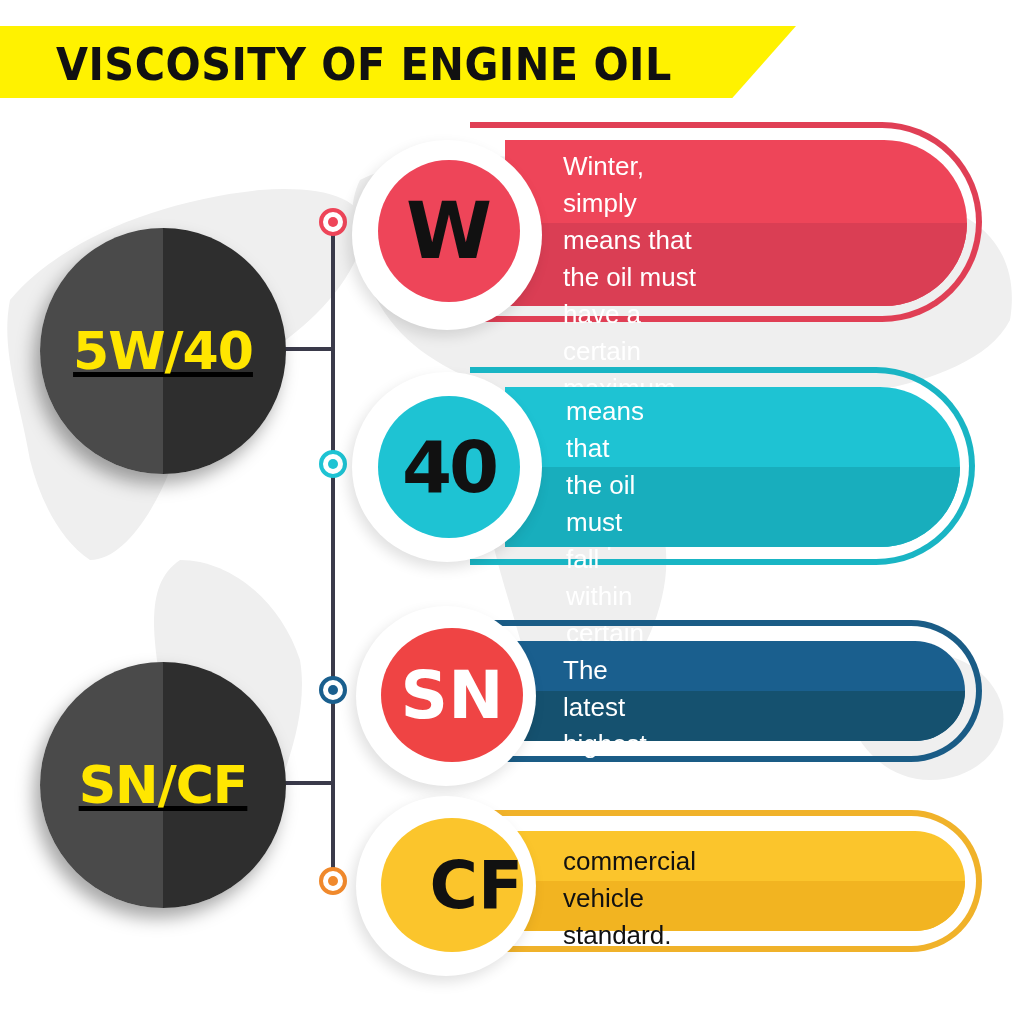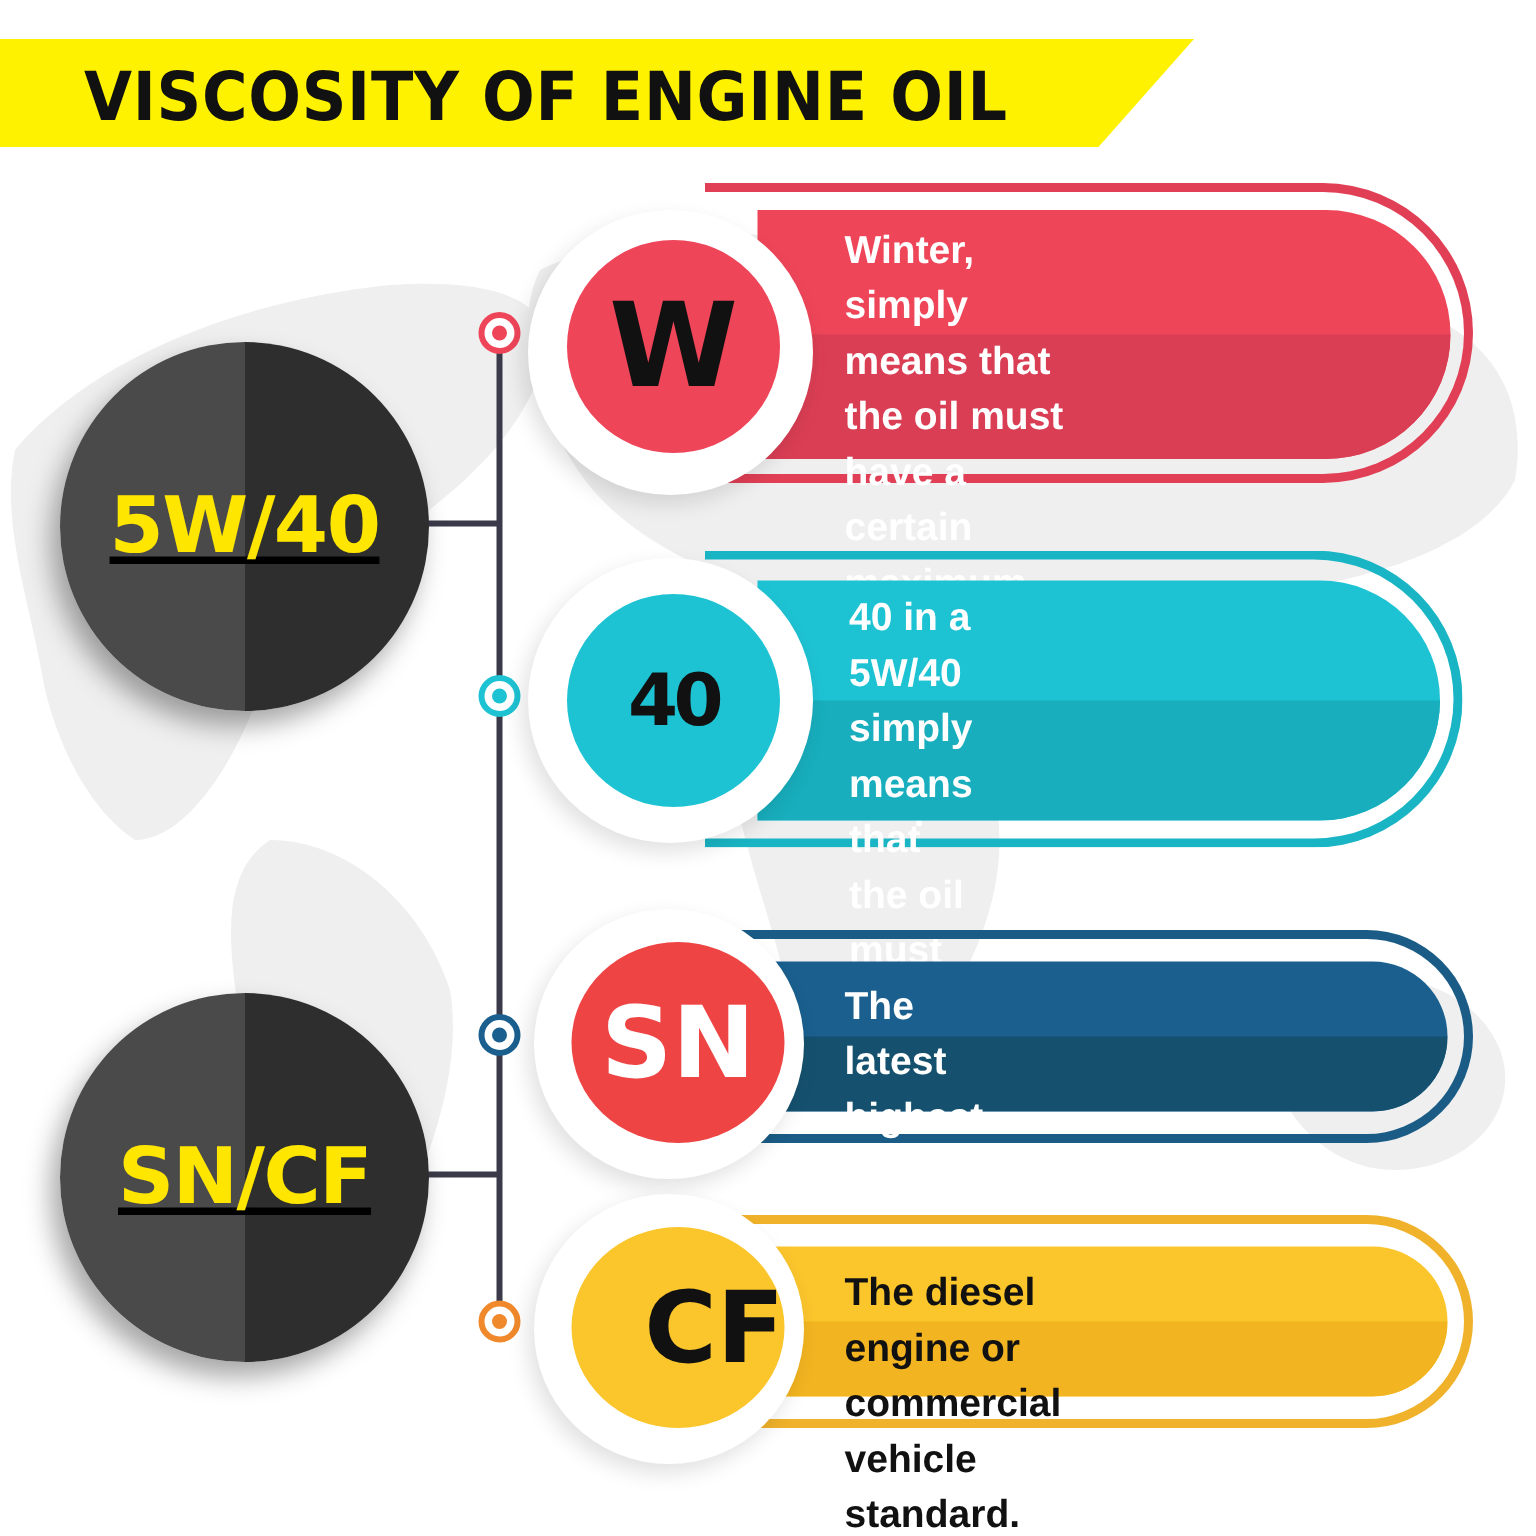--- a/index.html
+++ b/index.html
@@ -45,21 +45,20 @@
     position: absolute; border: 6px solid; border-left: none;
     border-radius: 0 110px 110px 0;
   }
   .card .inner {
     position: absolute; border-radius: 0 95px 95px 0; overflow: hidden;
   }
   .card .inner .shade { position: absolute; left: 0; right: 0; bottom: 0; height: 50%; }
   .card .desc {
     position: absolute; font-size: 26px; line-height: 37px; color: #fff;
     font-family: "Liberation Sans", sans-serif;
-    font-weight: bold;
   }
   .card .halo {
     position: absolute; border-radius: 50%; background: #fff;
     box-shadow: -4px 6px 14px rgba(0,0,0,0.12);
   }
   .card .badge {
     position: absolute; border-radius: 50%;
     display: flex; align-items: center; justify-content: center;
     font-weight: 900; font-family: "DejaVu Sans", sans-serif;
   }
@@ -120,25 +119,24 @@
     <div>at low temperature.</div>
   </div>
 </div>
 
 <div class="card" style="left:0; top:0;">
   <div class="outer" style="left:470px; top:367px; width:505px; height:198px; border-color:#19b5c4;"></div>
   <div class="inner" style="left:505px; top:387px; width:455px; height:160px; background:#1ec3d3;">
     <div class="shade" style="background:#18aebd;"></div>
   </div>
   <div class="halo" style="left:352px; top:372px; width:190px; height:190px;"></div>
-  <div class="badge" style="left:378px; top:396px; width:142px; height:142px; background:#1ec3d3; color:#111; font-size:48px; letter-spacing:-3px;">
+  <div class="badge" style="left:378px; top:396px; width:142px; height:142px; background:#1ec3d3; color:#111; font-size:72px; letter-spacing:-3px;">
     <span>40</span>
   </div>
   <div class="desc" style="left:566px; top:393px;">
-    <div>40 in a 5W/40 simply</div>
     <div>means that the oil must</div>
     <div>fall within certain vicosty</div>
     <div>limits at 100°C.</div>
   </div>
 </div>
 
 <div class="card" style="left:0; top:0;">
   <div class="outer" style="left:470px; top:620px; width:512px; height:142px; border-color:#1a5c86;"></div>
   <div class="inner" style="left:505px; top:641px; width:460px; height:100px; background:#1a5f8e;">
     <div class="shade" style="background:#15516f;"></div>
@@ -156,16 +154,15 @@
 <div class="card" style="left:0; top:0;">
   <div class="outer" style="left:470px; top:810px; width:512px; height:142px; border-color:#f0b22a;"></div>
   <div class="inner" style="left:505px; top:831px; width:460px; height:100px; background:#fbc52c;">
     <div class="shade" style="background:#f2b421;"></div>
   </div>
   <div class="halo" style="left:356px; top:796px; width:180px; height:180px;"></div>
   <div class="badge" style="left:381px; top:818px; width:142px; height:134px; background:#fbc52c; color:#111; font-size:66px;justify-content:flex-end;">
     <span>CF</span>
   </div>
   <div class="desc" style="left:563px; top:843px; color:#111;">
-    <div>The diesel engine or</div>
     <div>commercial vehicle standard.</div>
   </div>
 </div>
 
 </body></html>

